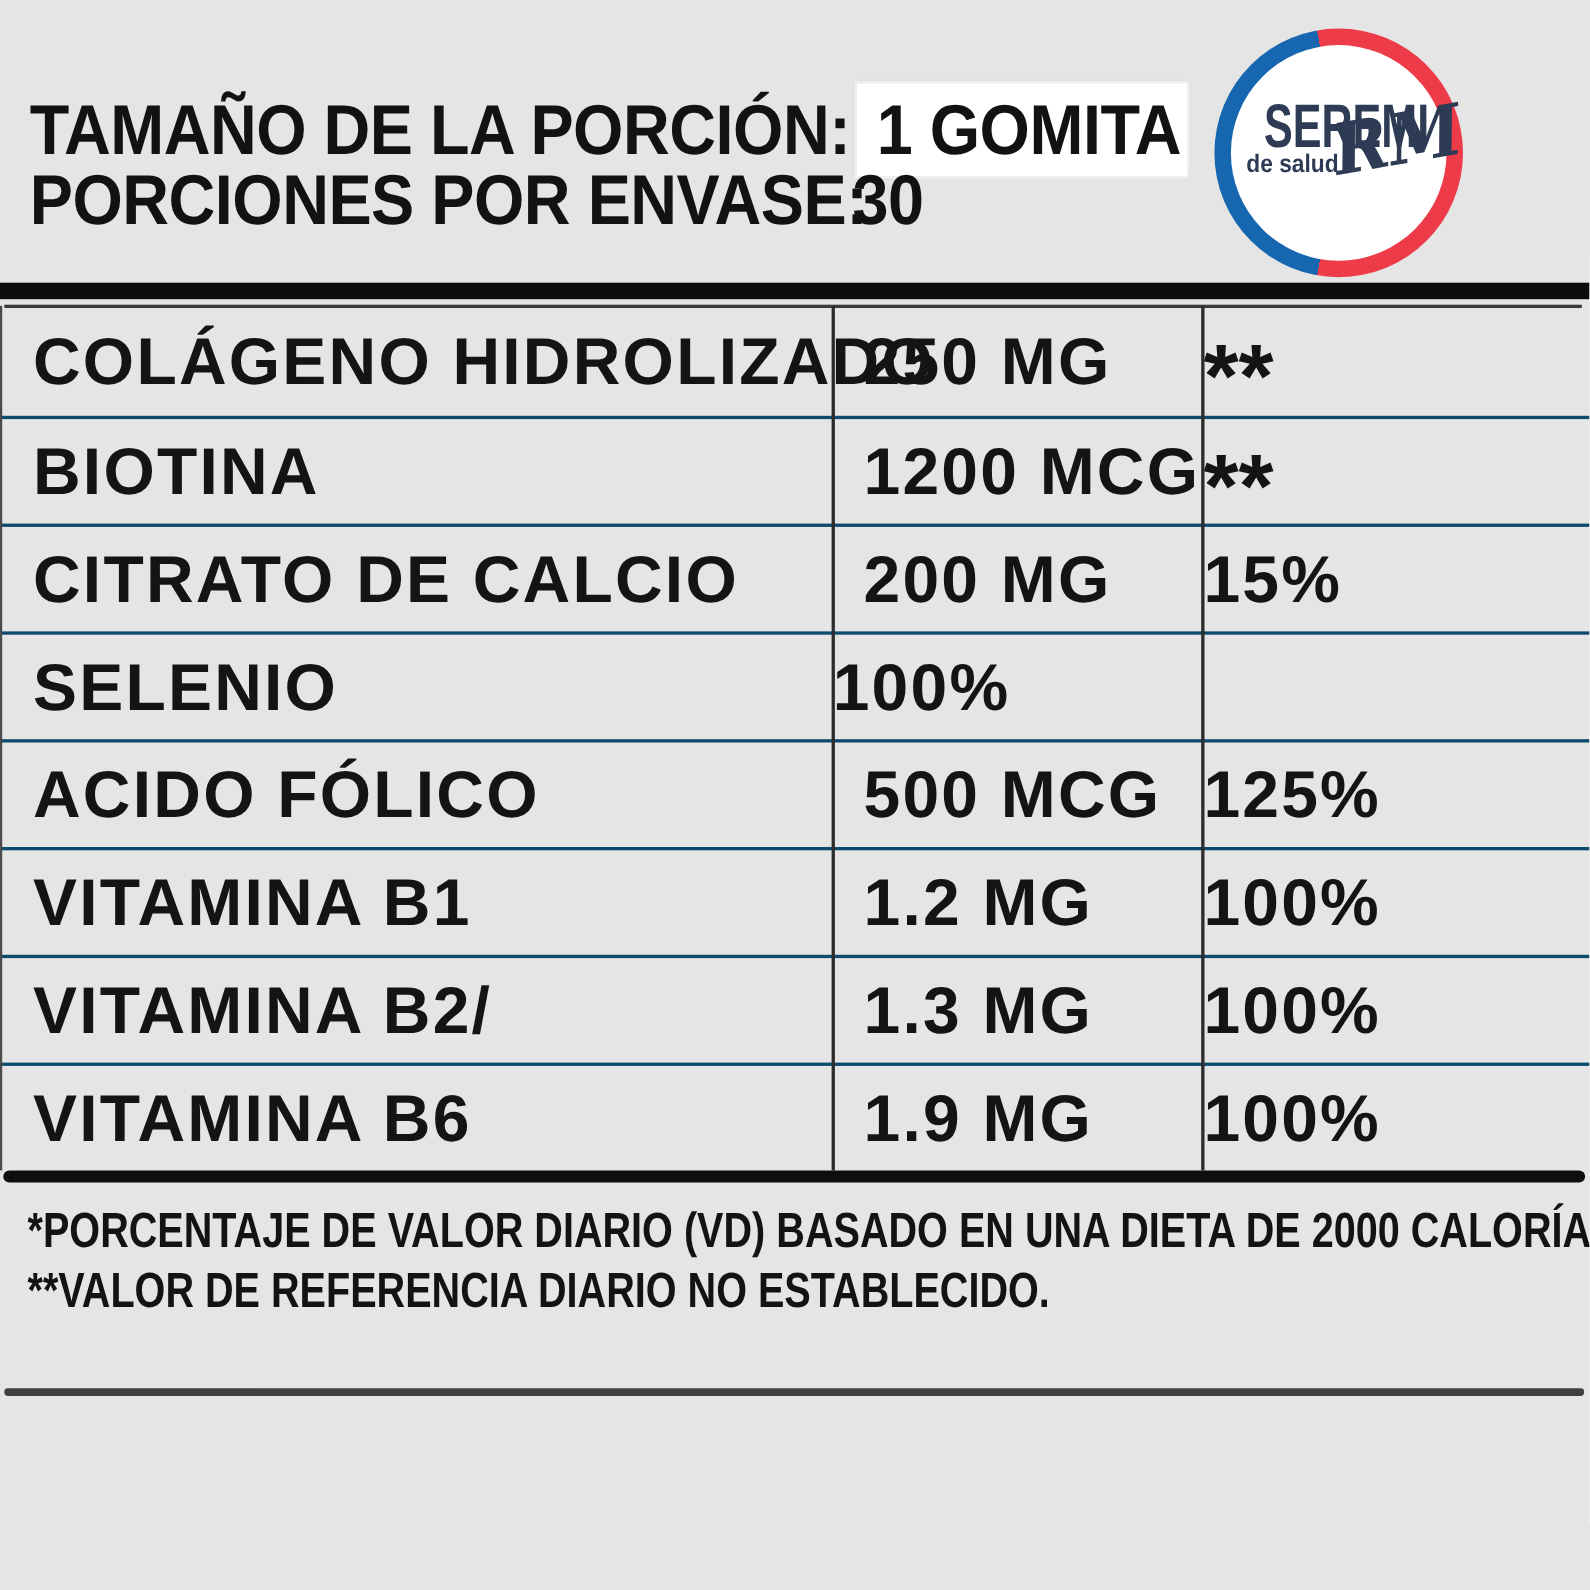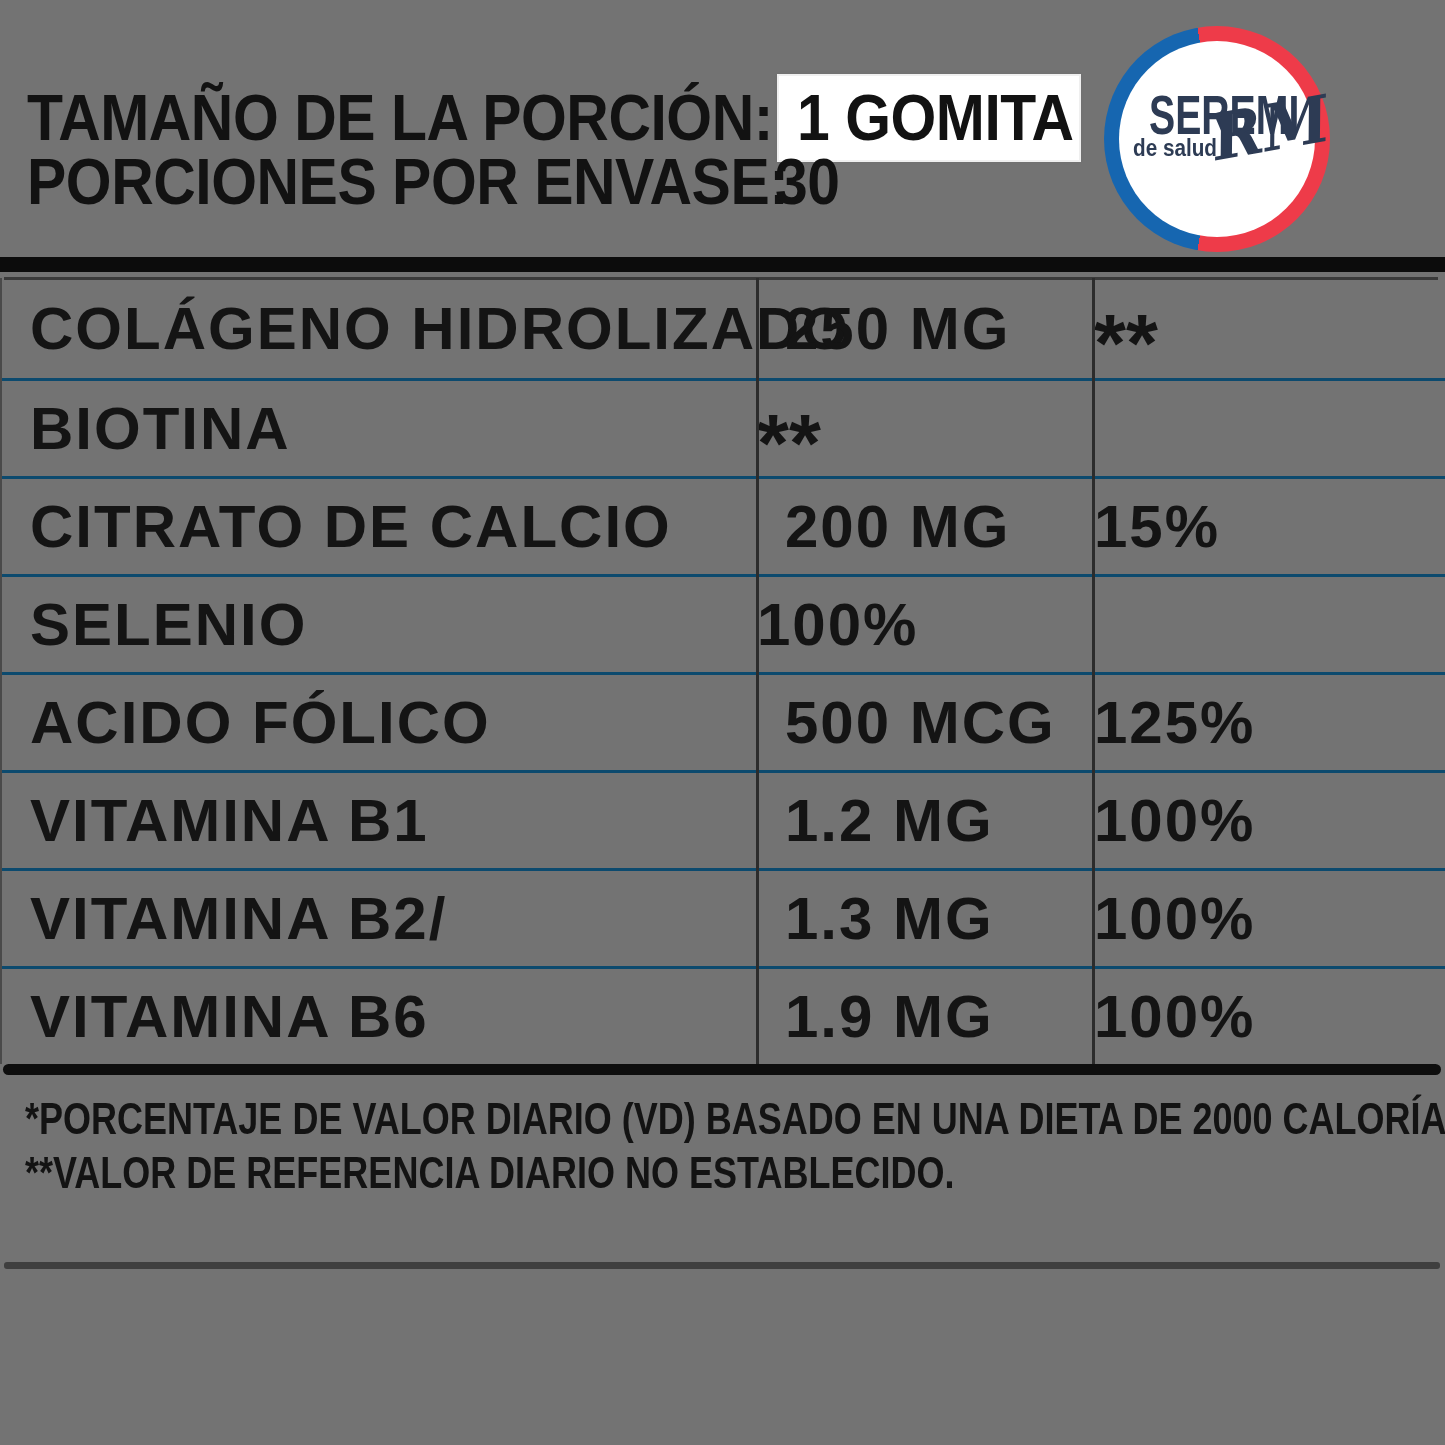--- a/index.html
+++ b/index.html
@@ -1,20 +1,20 @@
 <!DOCTYPE html>
 <html><head>
 <meta charset="utf-8">
 <style>
   html,body{margin:0;padding:0;}
   body{background:#ffffff;}
   .canvas{
     position:relative;
     width:1445px;height:1445px;
-    background:#737373;
+    background:#e5e5e5;
     font-family:"Liberation Sans", sans-serif;
     overflow:hidden;
   }
   
   .hdr-label, .hdr-value{
     position:absolute;
     font-weight:bold;
     font-size:64px;
     line-height:64px;
     letter-spacing:-0.5px;
@@ -123,20 +123,21 @@
   <div class="t-topline"></div>
 
   <div class="t-rows">
     <div class="t-row">
       <div class="cell c-name">COLÁGENO HIDROLIZADO</div>
       <div class="cell c-amt">250 MG</div>
       <div class="cell c-dv ast">**</div>
     </div>
     <div class="t-row">
       <div class="cell c-name">BIOTINA</div>
+      <div class="cell c-amt">1200 MCG</div>
       <div class="cell c-dv ast">**</div>
     </div>
     <div class="t-row">
       <div class="cell c-name">CITRATO DE CALCIO</div>
       <div class="cell c-amt">200 MG</div>
       <div class="cell c-dv">15%</div>
     </div>
     <div class="t-row">
       <div class="cell c-name">SELENIO</div>
       <div class="cell c-dv">100%</div>

